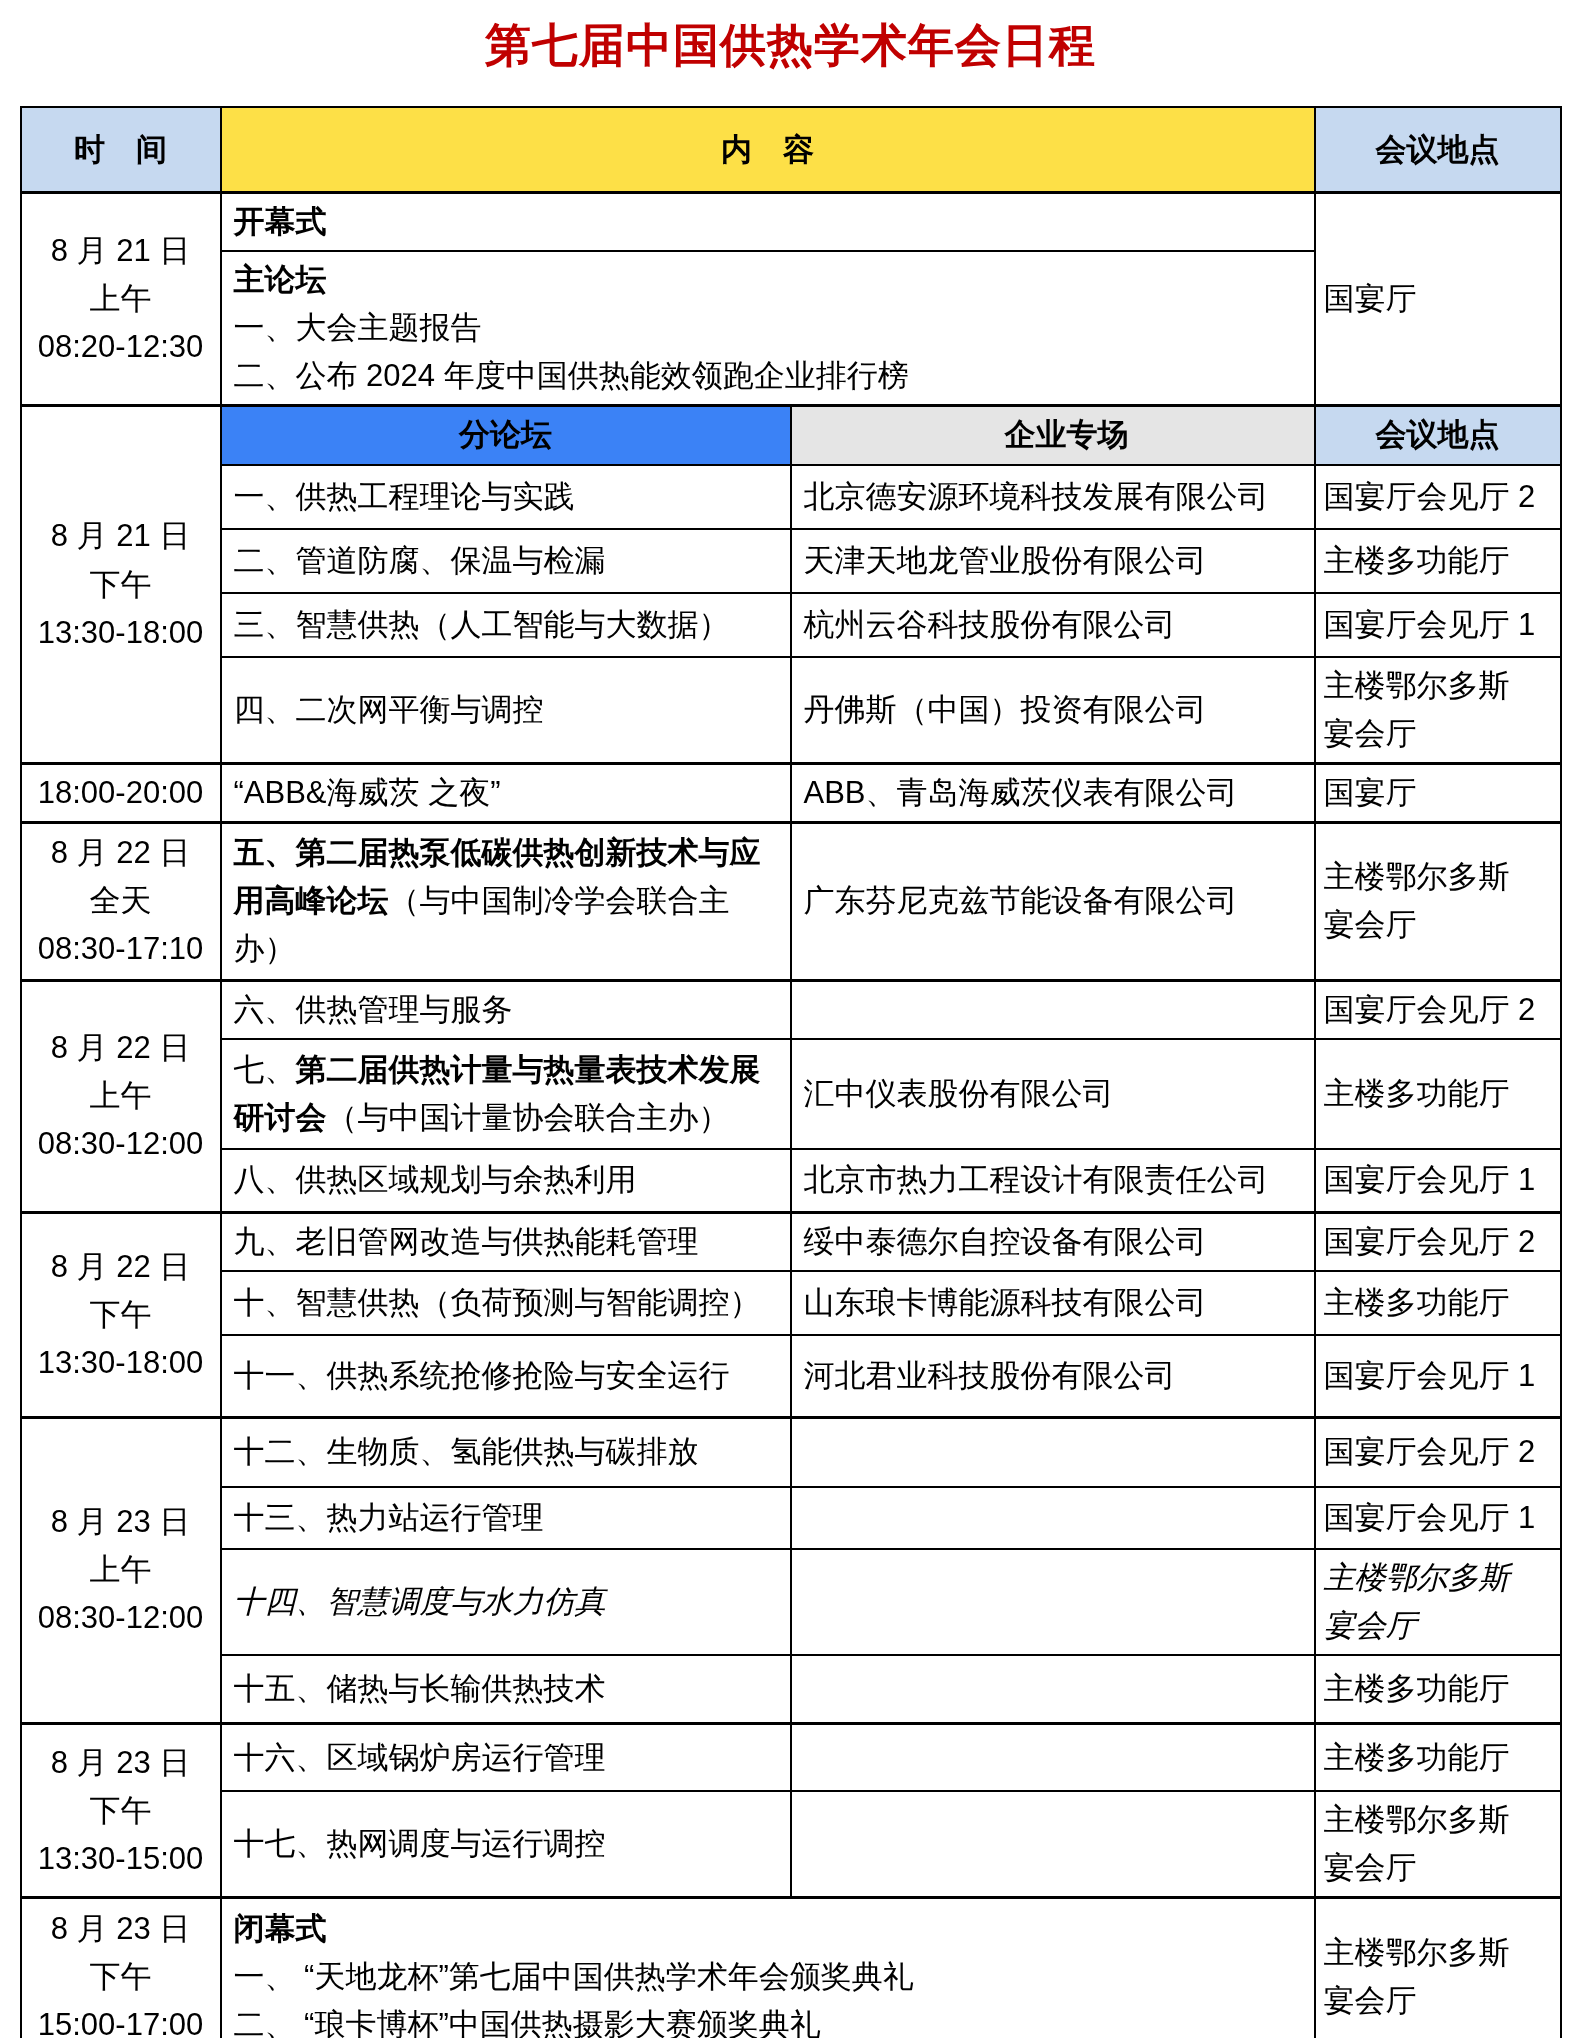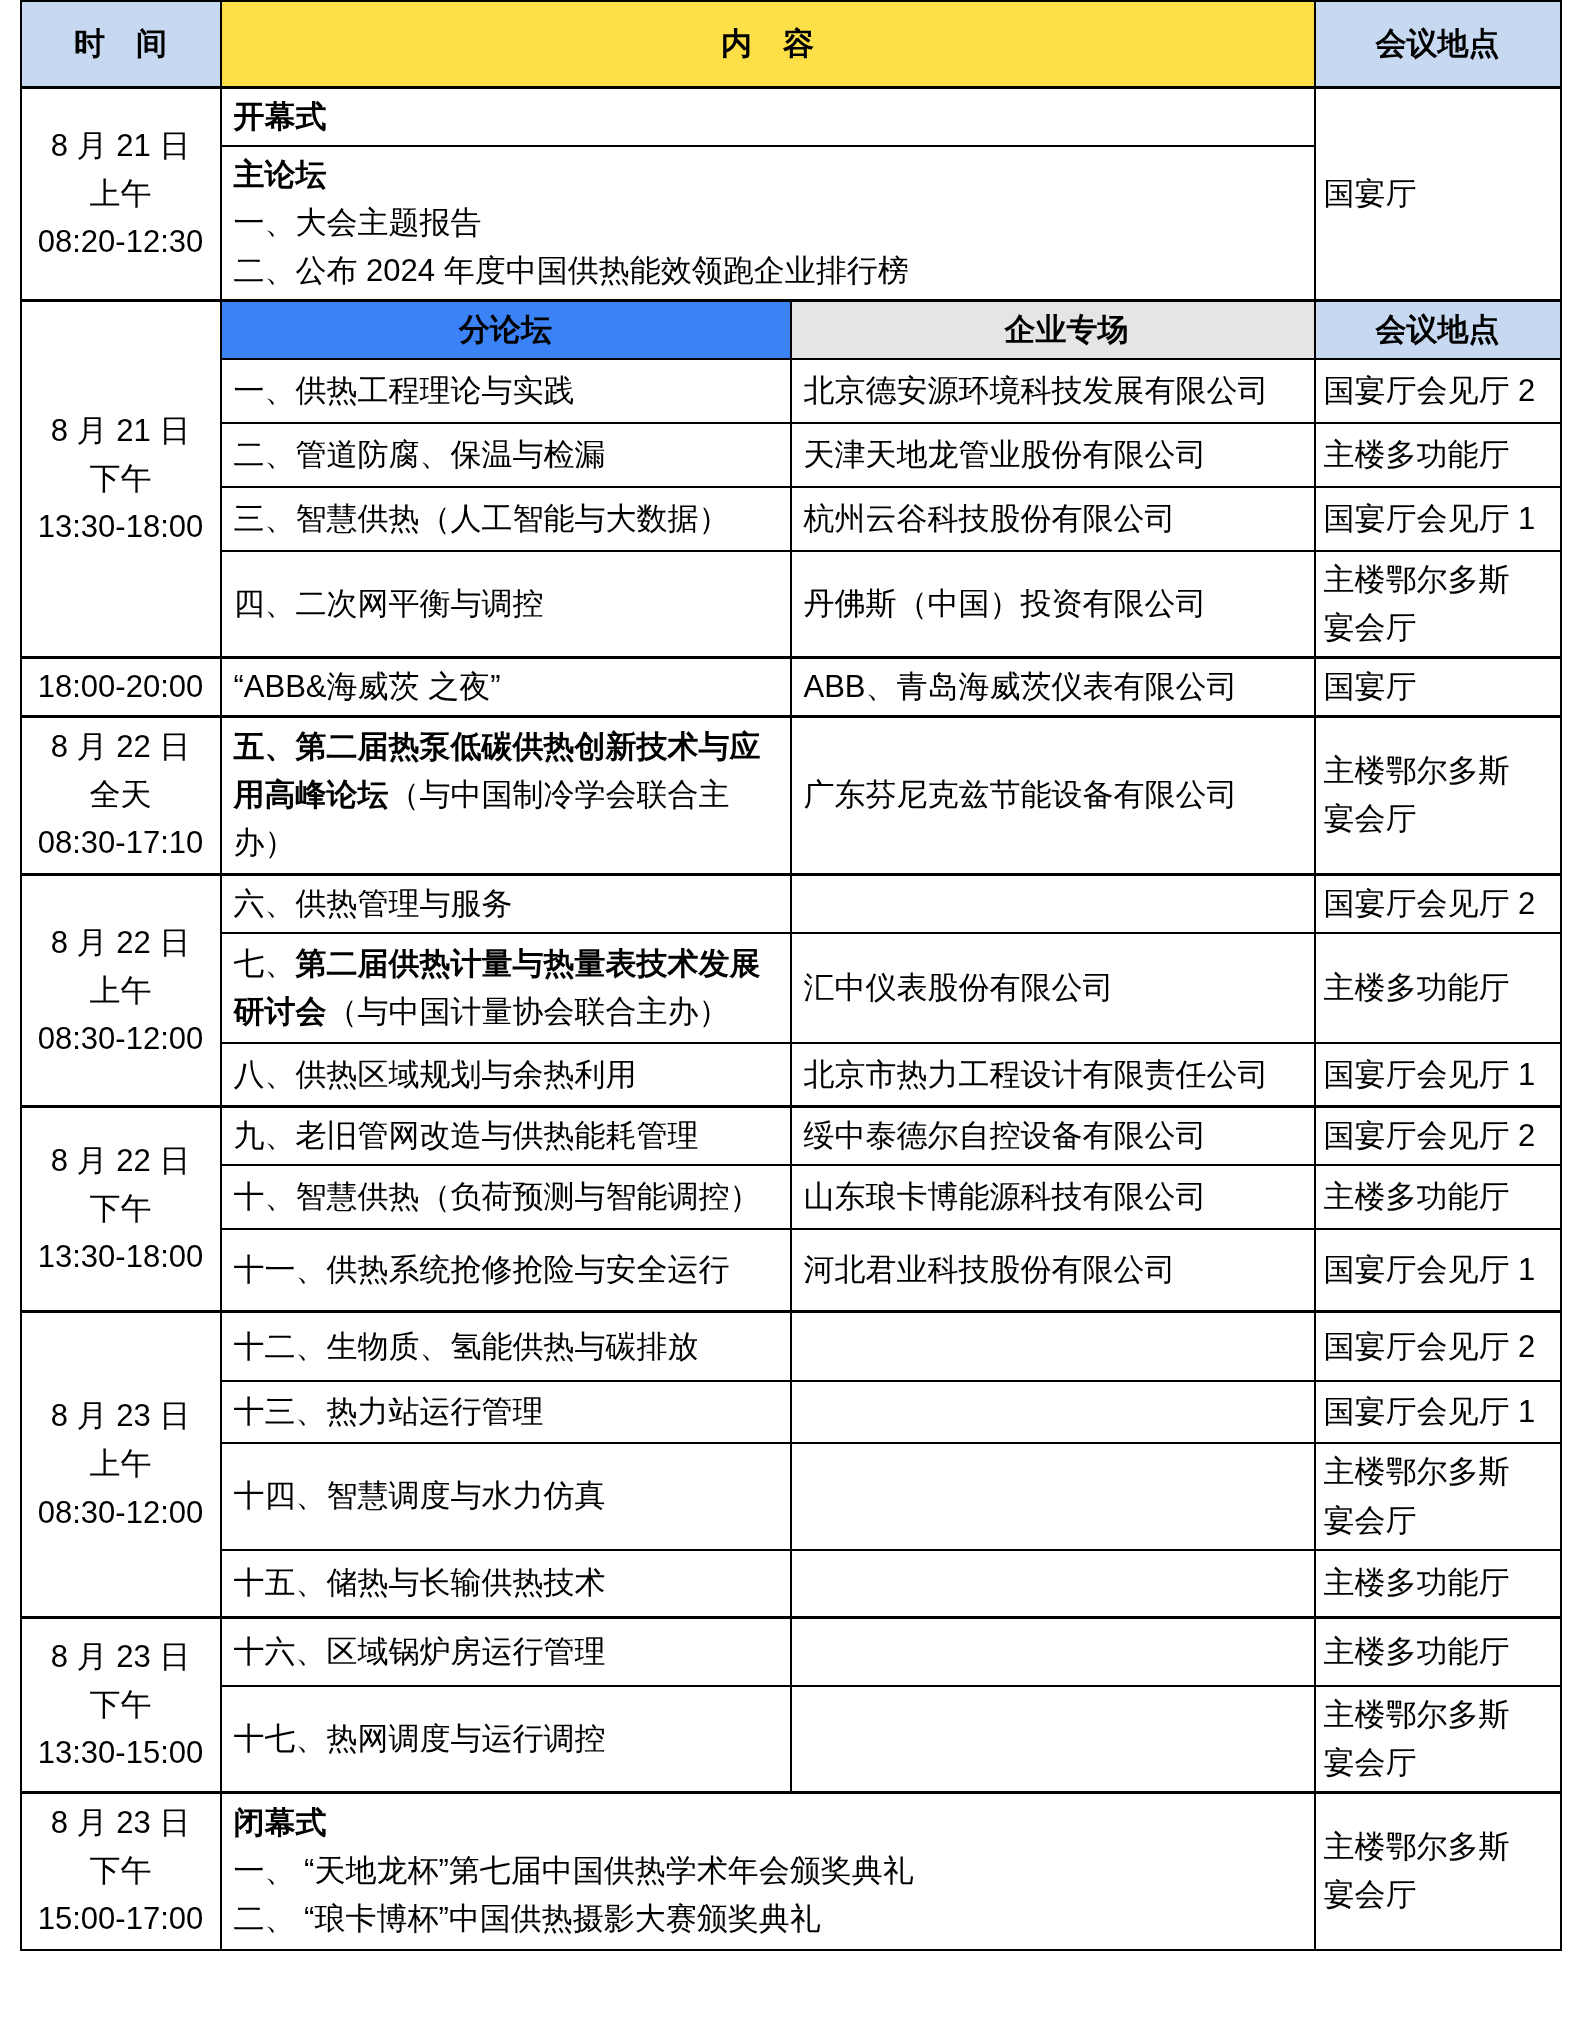--- a/index.html
+++ b/index.html
@@ -32,27 +32,28 @@
   .ac{text-align:center;}
   .k-time{padding:0 4px;}
   .k-location{padding:4px 8px;}
   tr.hdr td{border-bottom:3px solid #000;font-weight:bold;}
   tr.bk td{border-top:3px solid #000;}
   
   tr.r0{height:86px;} tr.r1{height:48px;} tr.r2{height:150px;} tr.r3{height:58px;}
   tr.r4{height:64px;} tr.r5{height:64px;} tr.r6{height:64px;} tr.r7{height:106px;}
   tr.r8{height:44px;} tr.r9{height:158px;} tr.r10{height:46px;} tr.r11{height:110px;}
   tr.r12{height:64px;} tr.r13{height:46px;} tr.r14{height:64px;} tr.r15{height:82px;}
-  tr.r16{height:70px;} tr.r17{height:62px;padding-left:41px;} tr.r18{height:106px;} tr.r19{height:68px;}
+  tr.r16{height:70px;} tr.r17{height:62px;padding-left:41px;} tr.r18{height:106px;font-style:italic;} tr.r19{height:68px;}
   tr.r20{height:68px;} tr.r21{height:106px;} tr.r22{height:158px;}
 </style>
 </head>
 <body>
 
 <div class="page">
+  <h1 class="title" style="color: rgb(192, 0, 0);">第七届中国供热学术年会日程</h1>
 
   <table class="schedule">
     <colgroup>
       <col style="width:200px">
       <col style="width:570px">
       <col style="width:524px">
       <col style="width:246px">
     </colgroup>
     <tbody id="schedule-body">
         <tr class="r0 hdr">

